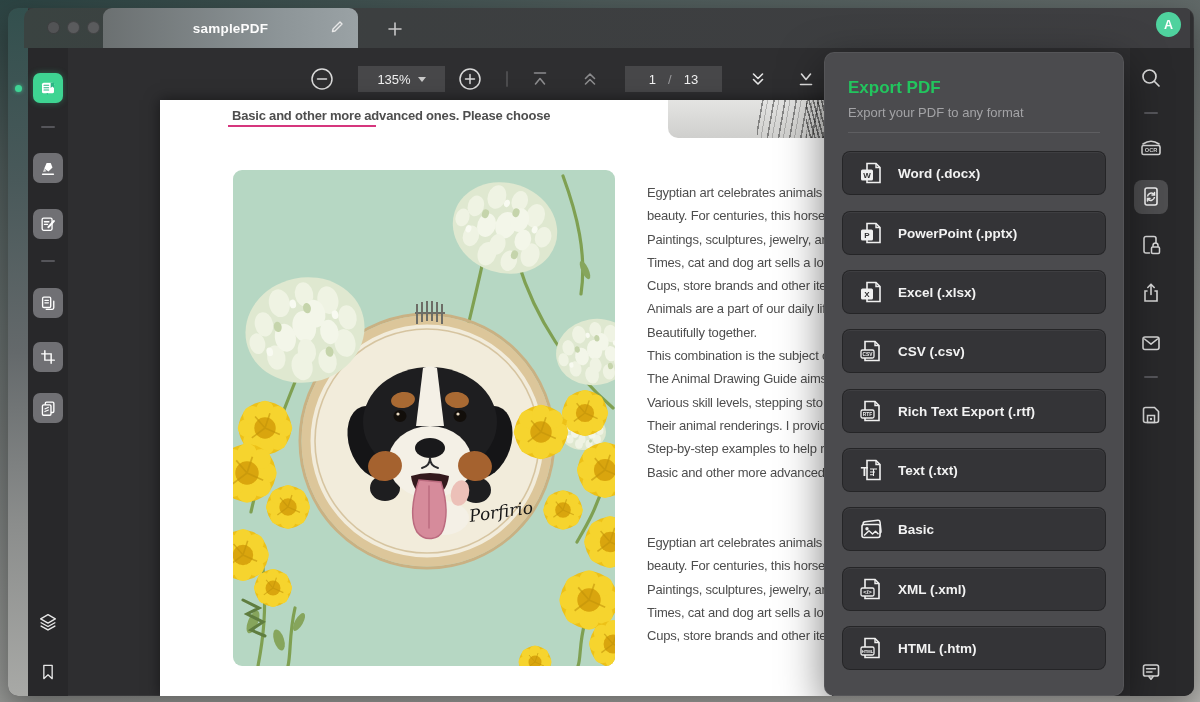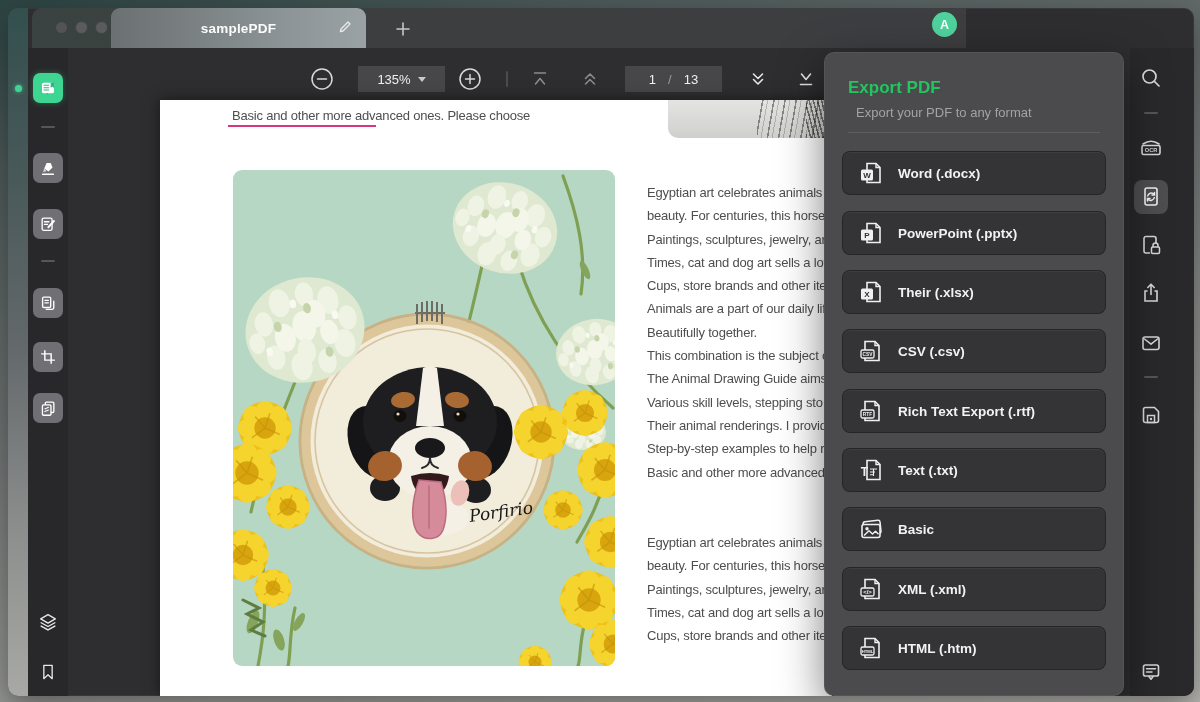--- a/index.html
+++ b/index.html
@@ -16,21 +16,21 @@
   }
   
   .vibrancy {
     position:absolute; left:0; top:0; width:20px; height:100%;
     background:linear-gradient(180deg,#33504e 0%,#49595a 25%,#64696b 50%,#8b8d8c 75%,#a8a9a6 100%);
   }
   .active-dot { position:absolute; left:7px; top:77px; width:7px; height:7px; border-radius:50%; background:#3fd495; box-shadow:0 0 4px rgba(63,212,149,.8); }
 
   
   .titlebar {
-    position:absolute; left:24px; top:0; width:934px; height:40px;
+    position:absolute; left:16px; top:0; width:1166px; height:40px;
     background:linear-gradient(90deg,#3a4341 0%,#3c3f40 30%,#3e3e41 100%);
     border-top-left-radius:10px;
   }
   .tl { position:absolute; top:13px; width:13px; height:13px; border-radius:50%; background:#5a5b5d; box-shadow:inset 0 0 0 1px rgba(0,0,0,.25); }
   .tl.c { left:23px; background:#525355; } .tl.m { left:43px; } .tl.z { left:63px; }
   .tab {
     position:absolute; left:79px; top:0; width:255px; height:40px;
     background:linear-gradient(90deg,#6b7071 0%,#8d9598 70%,#9aa2a5 100%);
     border-radius:9px 9px 0 0; display:flex; align-items:center; justify-content:center;
   }
@@ -68,39 +68,39 @@
   }
   .caret { width:0; height:0; border-left:4.5px solid transparent; border-right:4.5px solid transparent; border-top:5px solid #c9c9c9; }
   .vdiv { position:absolute; width:2px; height:16px; background:#4c4c4e; border-radius:1px; }
 
   
   .page {
     position:absolute; left:152px; top:92px; width:672px; height:596px;
     background:#ffffff; box-shadow:0 0 14px rgba(0,0,0,.5); overflow:hidden;
   }
   .pdf-text { color:#4e4e4e; font-size:13px; letter-spacing:-0.2px; white-space:nowrap; }
-  .heading { position:absolute; left:72px; top:8px; }
+  .heading { position:absolute; left:72px; top:8px;font-weight:bold; }
   .pink-underline { position:absolute; left:68px; top:25px; width:148px; height:2px; background:#d6367e; }
   .gray-img { position:absolute; left:508px; top:0; width:164px; height:38px; background:linear-gradient(180deg,#e4e4e2,#cfcfcd); border-radius:0 0 0 10px; overflow:hidden; }
   .gray-img .streaks { position:absolute; right:0; top:0; width:46%; height:100%;
     background:repeating-linear-gradient(100deg, rgba(45,45,45,0) 0 5px, rgba(45,45,45,.5) 5px 6.5px, rgba(45,45,45,0) 6.5px 10px, rgba(80,80,80,.3) 10px 11px); }
   .gray-img .streaks2 { position:absolute; right:0; top:0; width:16%; height:100%;
     background:repeating-linear-gradient(75deg, rgba(30,30,30,.55) 0 1.5px, rgba(30,30,30,0) 1.5px 4px); }
   .col { position:absolute; left:487px; width:182px; overflow:hidden; }
   .col .line { height:23.3px; line-height:23.3px; }
   .photo { position:absolute; left:73px; top:70px; }
 
   
   .panel {
     position:absolute; left:816px; top:44px; width:300px; height:644px;
     background:#4b4b4e; border-radius:10px;
     box-shadow:0 14px 44px rgba(0,0,0,.5), inset 0 0 0 1px rgba(255,255,255,.06);
   }
   .panel-title { position:absolute; left:24px; top:26px; color:#22c55e; font-size:17px; font-weight:bold; }
-  .panel-sub { position:absolute; left:24px; top:53px; color:#a3a3a6; font-size:13px;margin-left:8px; }
+  .panel-sub { position:absolute; left:24px; top:53px; color:#a3a3a6; font-size:13px; }
   .panel-div { position:absolute; left:24px; top:80px; width:252px; height:1px; background:#5e5e61; }
   .exp-btn {
     position:absolute; left:18px; width:264px; height:44px; border-radius:8px;
     background:#343437; border:1px solid rgba(0,0,0,.28);
     box-shadow:inset 0 1px 0 rgba(255,255,255,.05);
     display:flex; align-items:center; gap:14px; padding-left:15px;
     color:#f2f2f2; font-size:13.5px; font-weight:bold; cursor:pointer;
   }
   .exp-ic { width:26px; height:26px; flex:0 0 26px; }
 
@@ -480,21 +480,21 @@
       </svg>
       <span>PowerPoint (.pptx)</span>
     </div>
     <div class="exp-btn" style="top:218px">
       <svg class="exp-ic" viewBox="0 0 26 26">
         <path d="M9 3.5 H18 L22 7.5 V22.5 H9 Z" fill="none" stroke="#f0f0f0" stroke-width="1.6"></path>
           <path d="M18 3.5 V7.5 H22" fill="none" stroke="#f0f0f0" stroke-width="1.4"></path>
         <rect x="3" y="9.5" width="12" height="11" rx="1.5" fill="#f0f0f0"></rect>
         <text class="badge-f" x="9" y="18.3" text-anchor="middle" font-size="8">X</text>
       </svg>
-      <span>Their (.xlsx)</span>
+      <span>Excel (.xlsx)</span>
     </div>
     <div class="exp-btn" style="top:277px">
       <svg class="exp-ic" viewBox="0 0 26 26">
         <path d="M7 3.5 H17 L21 7.5 V22.5 H7 Z" fill="none" stroke="#f0f0f0" stroke-width="1.6"></path>
           <path d="M17 3.5 V7.5 H21" fill="none" stroke="#f0f0f0" stroke-width="1.4"></path>
         <rect x="3" y="12" width="13" height="8" rx="1.5" fill="#343437" stroke="#f0f0f0" stroke-width="1.3"></rect>
         <text class="badge-o" x="9.5" y="17.8" text-anchor="middle" font-size="4.8">CSV</text>
       </svg>
       <span>CSV (.csv)</span>
     </div>

